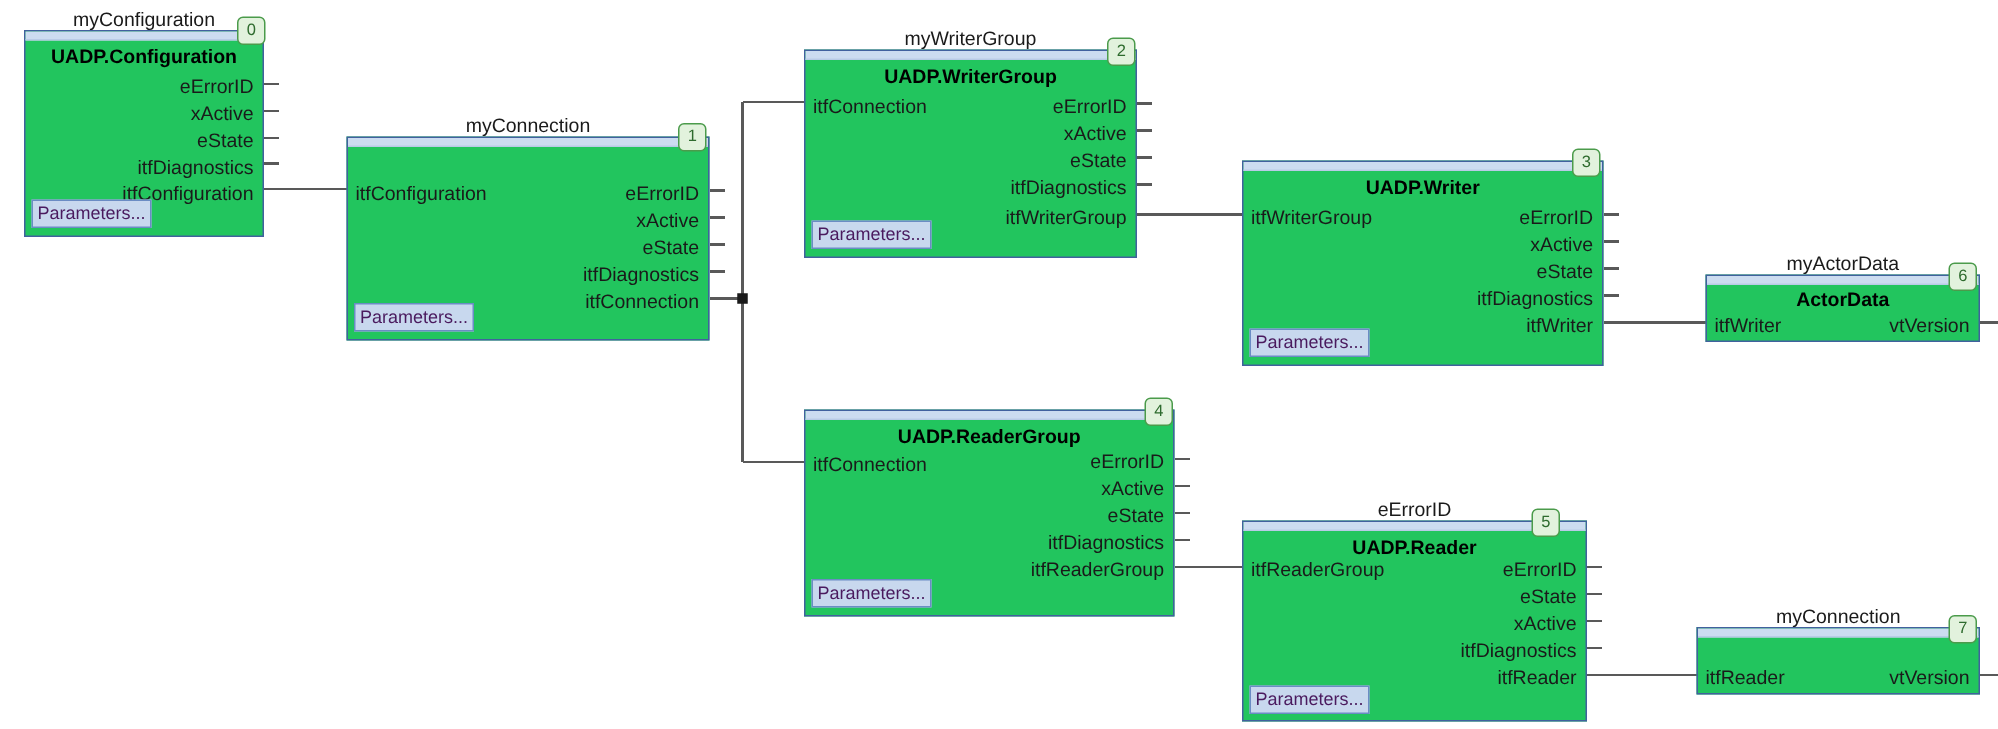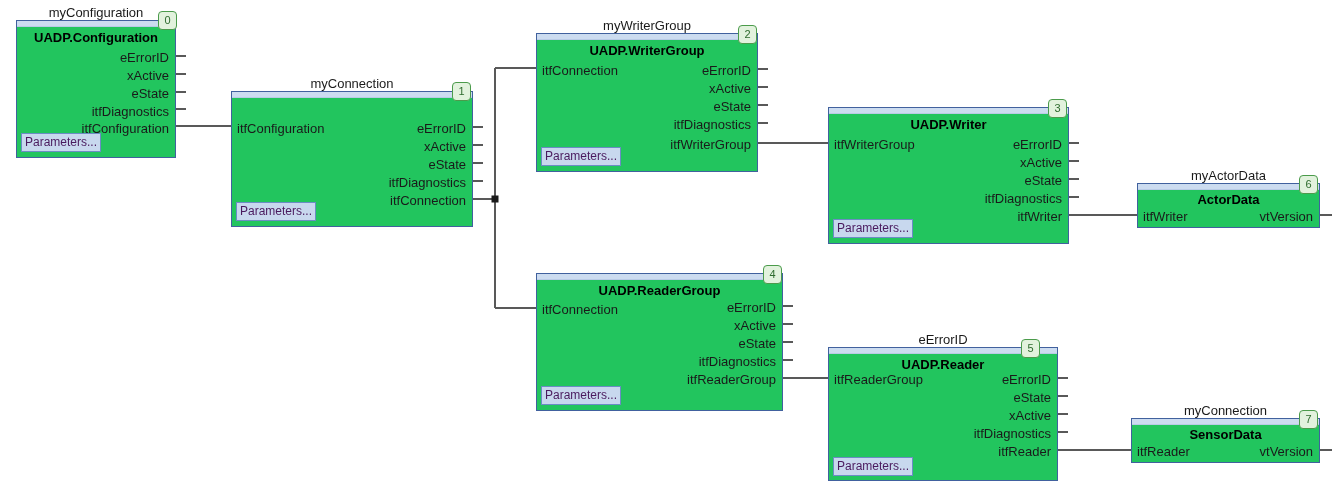--- a/index.html
+++ b/index.html
@@ -241,19 +241,18 @@
     <div class="pin pin-out" style="right:6px; top:61px;">xActive</div>
     <div class="pin pin-out" style="right:6px; top:79px;">itfDiagnostics</div>
     <div class="pin pin-out" style="right:6px; top:97px;">itfReader</div>
     <div class="param-btn" style="left:4px; bottom:4px;">Parameters...</div>
   </div>
   <div class="fb-badge" style="left:1021px; top:339px;">5</div>
 
   <div class="fb-instance" style="left:1131px; top:403px; width:189px;">myConnection</div>
   <div class="fb" style="left:1131px; top:418px; width:189px; height:45px;">
     <div class="fb-header-band"></div>
-    <div class="fb-type" style="top:8px;">SensorData</div>
     <div class="pin pin-in" style="left:5px; top:26px;">itfReader</div>
     <div class="pin pin-out" style="right:6px; top:26px;">vtVersion</div>
   </div>
   <div class="fb-badge" style="left:1299px; top:410px;">7</div>
 
 </div>
 
 </body></html>

